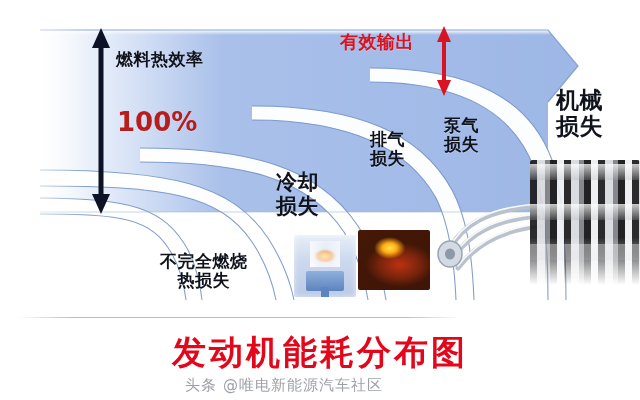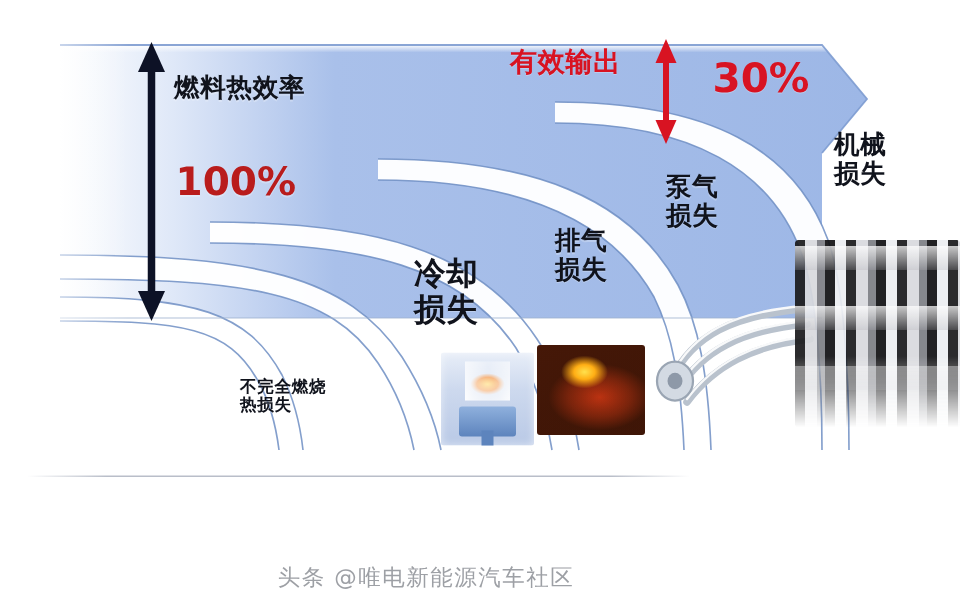--- a/index.html
+++ b/index.html
@@ -64,39 +64,39 @@
   #value-effective-output {
     left: 475px; top: 38px;
     font-size: 27px;
     color: #d81322;
     font-weight: bold;
     letter-spacing: 0px;
   }
 
   #label-mechanical-loss {
     left: 556px; top: 88px;
-    font-size: 17px;
+    font-size: 23px;
     text-align: left;
   }
   #label-pumping-loss {
     left: 444px; top: 116px;
     font-size: 17px;
   }
   #label-exhaust-loss {
-    left: 370px; top: 152px;
+    left: 370px; top: 130px;
     font-size: 17px;
   }
   #label-cooling-loss {
     left: 276px; top: 171px;
     font-size: 21px;
   }
   #label-incomplete-combustion {
     left: 160px; top: 252px;
-    font-size: 11px;
-    text-align: left;
+    font-size: 17px;
+    text-align: center;
   }
 
   
   .photo {
     position: absolute;
     overflow: hidden;
     border-radius: 2px;
   }
   #photo-piston {
     left: 294px; top: 235px;
@@ -319,29 +319,29 @@
   <div class="photo" id="photo-engine-block">
     <div class="blk-band" style="top:4px"></div>
     <div class="blk-band" style="top:44px"></div>
     <div class="blk-band" style="top:84px;opacity:.5"></div>
   </div>
 
   <div class="lbl" id="label-fuel-efficiency">燃料热效率</div>
   <div class="lbl" id="value-fuel-efficiency">100%</div>
 
   <div class="lbl" id="label-effective-output">有效输出</div>
-  <div class="lbl" id="value-effective-output">30%</div>
 
   <div class="lbl" id="label-mechanical-loss">机械
 损失</div>
   <div class="lbl" id="label-pumping-loss">泵气
 损失</div>
   <div class="lbl" id="label-exhaust-loss">排气
 损失</div>
   <div class="lbl" id="label-cooling-loss">冷却
 损失</div>
   <div class="lbl" id="label-incomplete-combustion">不完全燃烧
 热损失</div>
 
   <div id="bottom-separator"></div>
+  <div id="diagram-title">发动机能耗分布图</div>
   <div id="watermark">头条 @唯电新能源汽车社区</div>
 
 </div>
 
 </body></html>

